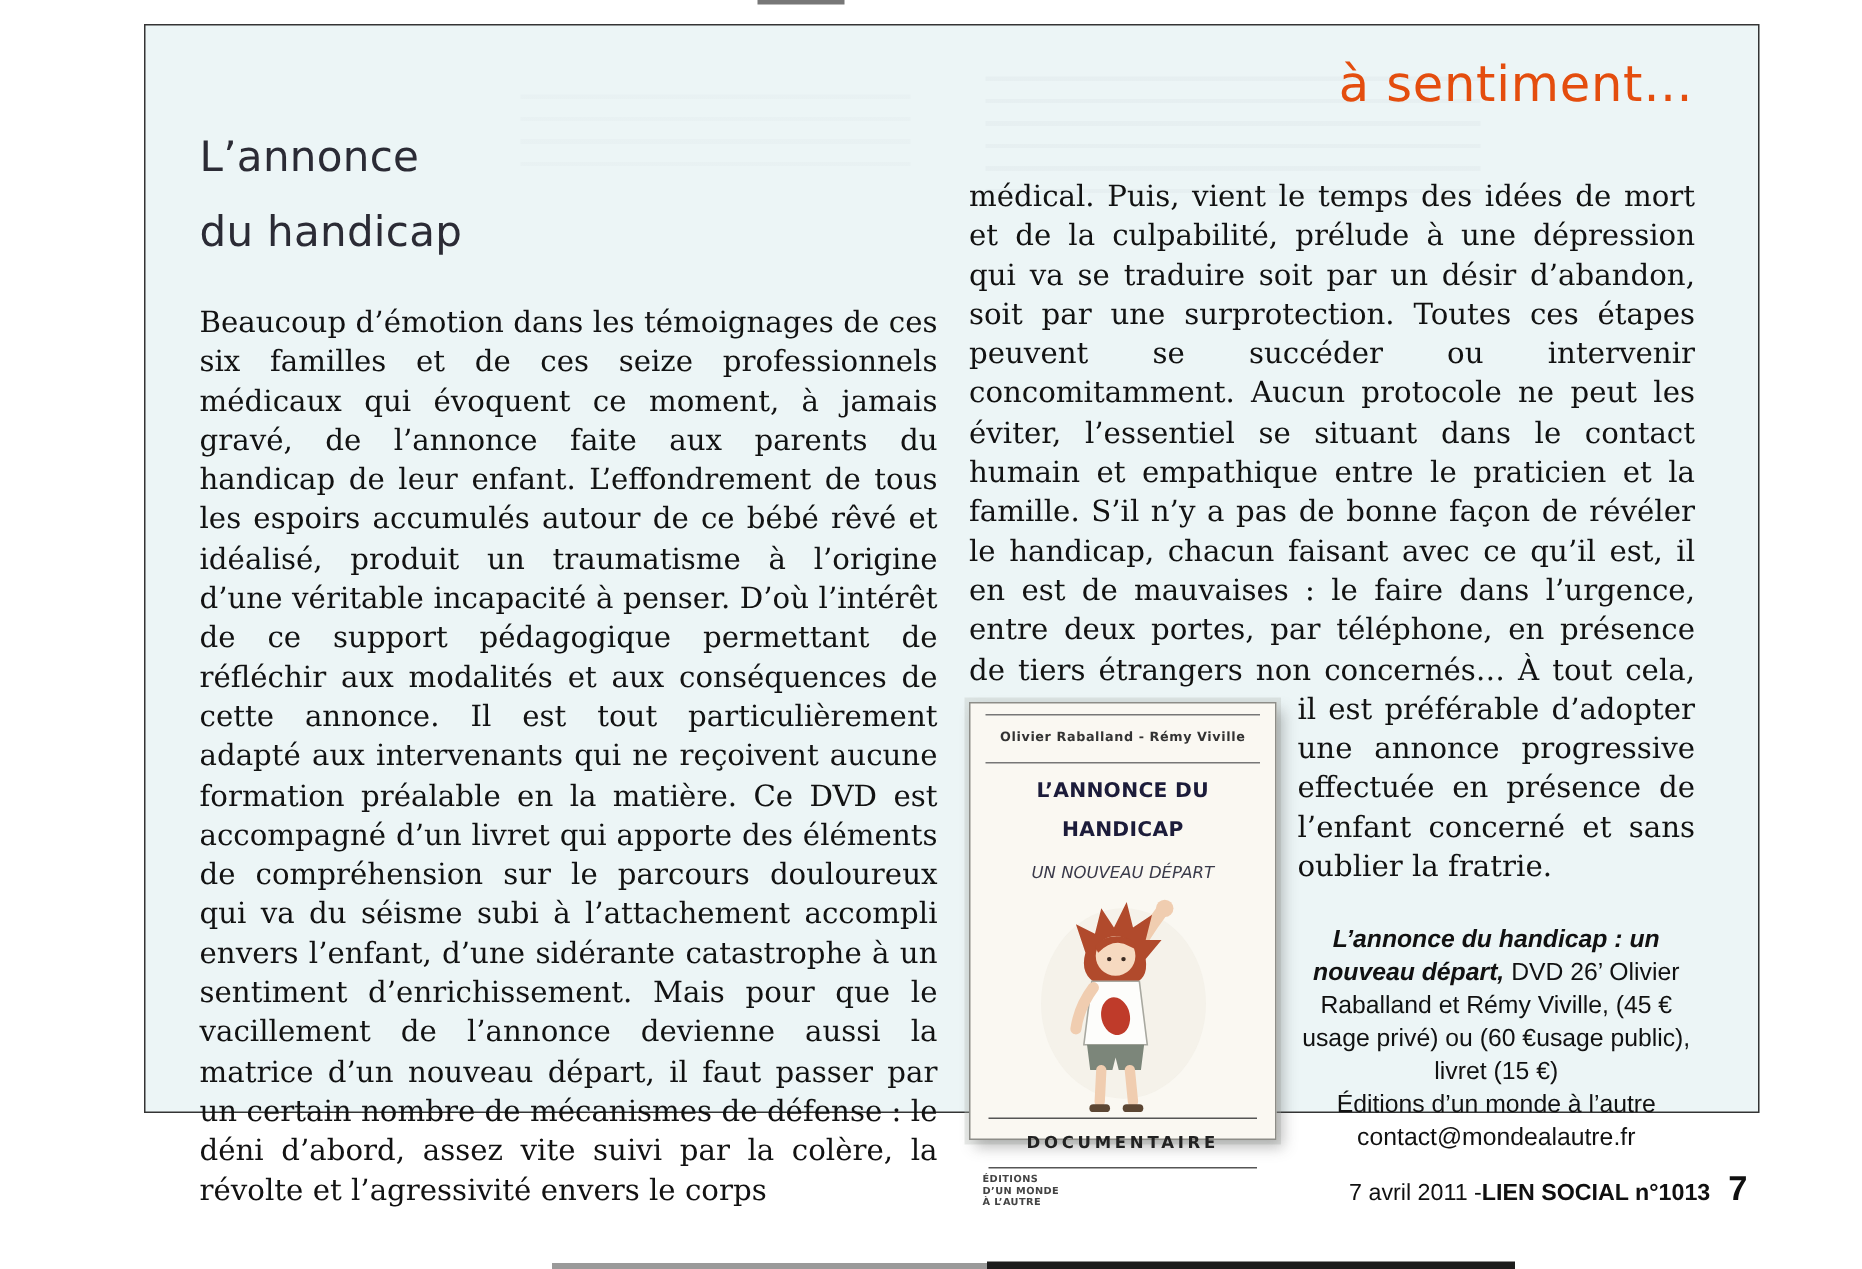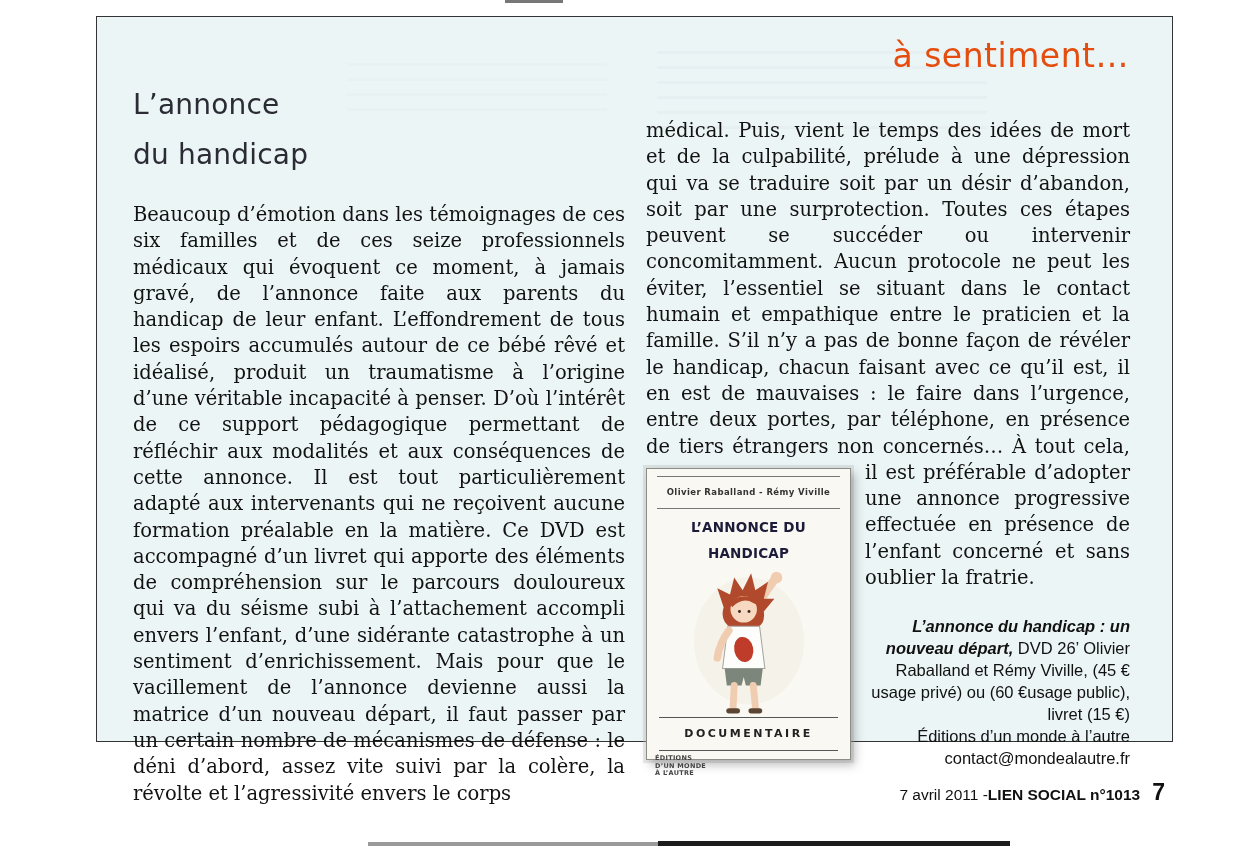--- a/index.html
+++ b/index.html
@@ -58,21 +58,21 @@
     font-size:11px; font-weight:bold; letter-spacing:2.5px; padding:3px 0;
     color:#222; margin:2px 4px 4px 4px;
   }
   .dvd-publisher {
     font-size:6.5px; line-height:7.5px; font-weight:bold; text-align:left;
     width:58px; color:#444; text-transform:uppercase; letter-spacing:.3px;
   }
 
   .caption {
     font-family:"Liberation Sans", sans-serif; font-size:16.5px; line-height:22px;
-    color:#111; margin-top:24px; text-align:right;
+    color:#111; margin-top:24px; text-align:center;
   }
   .caption .cap-title { font-weight:bold; font-style:italic; }
 
   .footer {
     position:absolute; top:779px; right:76px;
     font-family:"Liberation Sans", sans-serif; font-size:15.5px; color:#101010;
     display:flex; align-items:baseline;
   }
   .footer .magazine { font-weight:bold; }
   .footer .page-number { font-weight:bold; font-size:23px; margin-left:12px; }
@@ -101,20 +101,21 @@
     <div class="body-text">Beaucoup d’émotion dans les témoignages de ces six familles et de ces seize professionnels médicaux qui évoquent ce moment, à jamais gravé, de l’annonce faite aux parents du handicap de leur enfant. L’effondrement de tous les espoirs accumulés autour de ce bébé rêvé et idéalisé, produit un traumatisme à l’origine d’une véritable incapacité à penser. D’où l’intérêt de ce support pédagogique permettant de réfléchir aux modalités et aux conséquences de cette annonce. Il est tout particulièrement adapté aux intervenants qui ne reçoivent aucune formation préalable en la matière. Ce DVD est accompagné d’un livret qui apporte des éléments de compréhension sur le parcours douloureux qui va du séisme subi à l’attachement accompli envers l’enfant, d’une sidérante catastrophe à un sentiment d’enrichissement. Mais pour que le vacillement de l’annonce devienne aussi la matrice d’un nouveau départ, il faut passer par un certain nombre de mécanismes de défense : le déni d’abord, assez vite suivi par la colère, la révolte et l’agressivité envers le corps</div>
   </div>
 
   <div class="col-right">
     <div class="body-text">
       <span>médical. Puis, vient le temps des idées de mort et de la culpabilité, prélude à une dépression qui va se traduire soit par un désir d’abandon, soit par une surprotection. Toutes ces étapes peuvent se succéder ou intervenir concomitamment. Aucun protocole ne peut les éviter, l’essentiel se situant dans le contact humain et empathique entre le praticien et la famille. S’il n’y a pas de bonne façon de révéler le handicap, chacun faisant avec ce qu’il est, il en est de mauvaises : le faire dans l’urgence, entre deux portes, par téléphone, en présence de tiers étrangers non concernés… À tout</span>
 
       <span class="dvd-float">
         <span class="dvd-authors">Olivier Raballand - Rémy Viville</span>
         <span class="dvd-title">L’ANNONCE DU HANDICAP</span>
+        <span class="dvd-subtitle">UN NOUVEAU DÉPART</span>
         <span class="dvd-illustration">
           <svg width="130" height="148" viewBox="0 0 120 140">
 
             <ellipse cx="60" cy="70" rx="52" ry="60" fill="#efece2" opacity="0.5"></ellipse>
 
             <path d="M60,50 Q72,28 84,12" stroke="#f0cdb0" stroke-width="8" fill="none" stroke-linecap="round"></path>
             <circle cx="86" cy="10" r="5.5" fill="#f0cdb0"></circle>
 
             <path d="M36,38 L30,20 L42,26 L46,10 L54,22 L62,6 L66,22 L78,14 L74,30 L84,30 L74,42 Q76,56 64,58 L44,58 Q32,52 36,38 Z" fill="#b14a2c"></path>
 

